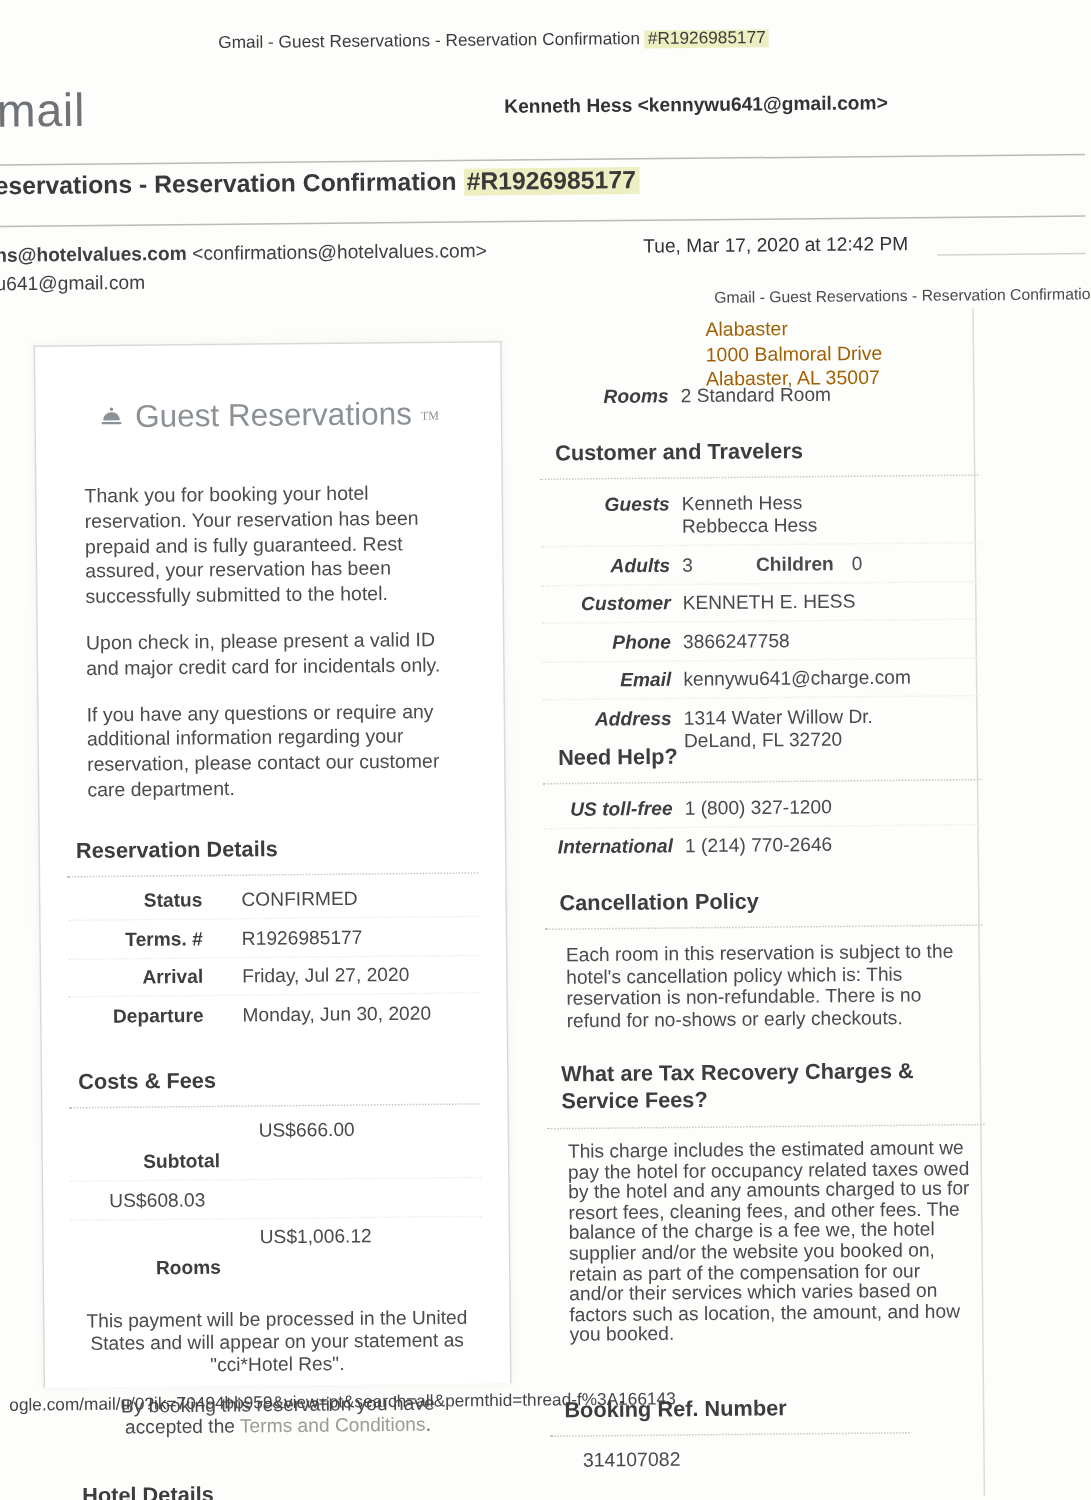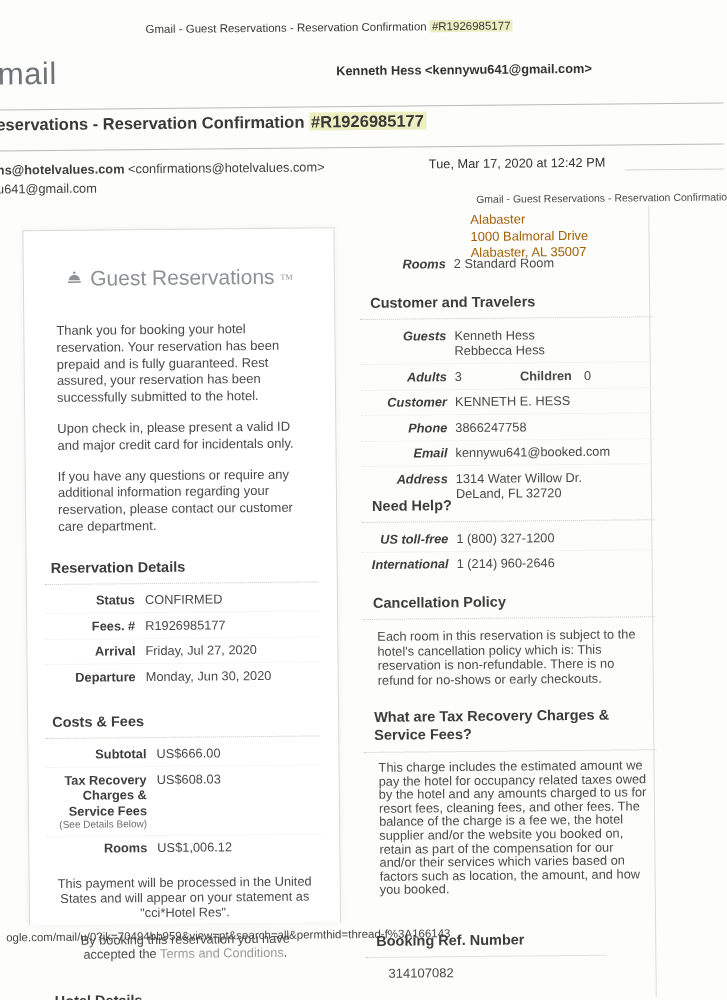--- a/index.html
+++ b/index.html
@@ -38,22 +38,22 @@
   .brand sup{font-size:8px;color:#8c9196;font-family:Liberation Serif, serif;}
   .intro{margin-top:32px;}
   .intro p{font-size:13px;line-height:16.8px;color:#4b4b4b;margin:0 0 14px 0;padding:0 10px 0 14px;}
   .h2{font-size:14.5px;font-weight:bold;color:#3d3d3d;}
   .card .h2{margin:24px 0 0 6px;}
   .divider{border-top:1px dotted #c8c8c2;height:0;margin:8px 0 4px 0;}
   .row{display:flex;align-items:flex-start;padding:4.5px 0;border-bottom:1px dotted #ecece7;
        font-size:12.8px;line-height:15.5px;}
   .row:last-child{border-bottom:none;}
   .row .lab{width:90px;text-align:right;font-weight:bold;color:#3e3e3e;flex:none;}
-  .row .val{margin-left:10px;color:#4a4a4a;}
-  .rows-costs .lab{width:100px;}
+  .row .val{margin-left:26px;color:#4a4a4a;}
+  .rows-costs .lab{width:100px;margin-top:20px;}
   .lab .note{display:block;font-weight:normal;font-size:10px;color:#6d6d6d;line-height:12px;}
   .center-note{font-size:12.8px;line-height:14.8px;color:#4b4b4b;text-align:center;margin:16px 8px 0 8px;}
   .terms{margin-top:12px;}
   .link-gray{color:#9a9a97;}
   
   .p2-address{top:213px;left:473px;font-size:13px;line-height:16.5px;color:#a16207;}
   .rcol{left:362px;width:292px;}
   .rcol .h2{padding-left:10px;}
   .rcol .row .lab{width:86px;font-style:italic;}
   .rcol .row .val{margin-left:8px;}
@@ -121,45 +121,41 @@
     </div>
 
     <div class="h2">Reservation Details</div>
     <div class="divider"></div>
     <div>
       <div class="row">
         <span class="lab">Status</span>
         <span class="val">CONFIRMED</span>
       </div>
       <div class="row">
-        <span class="lab">Fees. #</span>
+        <span class="lab">Terms. #</span>
         <span class="val">R1926985177</span>
       </div>
       <div class="row">
         <span class="lab">Arrival</span>
         <span class="val">Friday, Jul 27, 2020</span>
       </div>
       <div class="row">
         <span class="lab">Departure</span>
         <span class="val">Monday, Jun 30, 2020</span>
       </div>
     </div>
 
     <div class="h2">Costs &amp; Fees</div>
     <div class="divider"></div>
     <div class="rows-costs">
       <div class="row">
         <span class="lab">Subtotal</span>
         <span class="val">US$666.00</span>
       </div>
       <div class="row">
-        <span class="lab">
-          <span>Tax Recovery Charges &amp; Service Fees</span>
-          <span class="note">(See Details Below)</span>
-        </span>
         <span class="val">US$608.03</span>
       </div>
       <div class="row">
         <span class="lab">Rooms</span>
         <span class="val">US$1,006.12</span>
       </div>
     </div>
 
     <p class="center-note">This payment will be processed in the United States and will appear on your statement as "cci*Hotel Res".</p>
     <p class="center-note terms">
@@ -191,54 +187,54 @@
     <div class="row">
       <span class="lab">Guests</span>
       <span class="val">
         <span class="vline">Kenneth Hess</span>
         <span class="vline">Rebbecca Hess</span>
       </span>
     </div>
     <div class="row">
       <span class="lab">Adults</span>
       <span class="val">3</span>
-      <span class="val inline-lab" style="margin-left:58px;text-align:right;">Children</span>
+      <span class="val inline-lab" style="margin-left:42px;text-align:right;">Children</span>
       <span class="val" style="margin-left:12px;">0</span>
     </div>
     <div class="row">
       <span class="lab">Customer</span>
       <span class="val">KENNETH E. HESS</span>
     </div>
     <div class="row">
       <span class="lab">Phone</span>
       <span class="val">3866247758</span>
     </div>
     <div class="row">
       <span class="lab">Email</span>
-      <span class="val">kennywu641@booked.com</span>
+      <span class="val">kennywu641@charge.com</span>
     </div>
     <div class="row">
       <span class="lab">Address</span>
       <span class="val">
         <span class="vline">1314 Water Willow Dr.</span>
         <span class="vline">DeLand, FL 32720</span>
       </span>
     </div>
   </div>
 
   <div class="abs rcol sec-help">
     <div class="h2">Need Help?</div>
     <div class="divider"></div>
     <div class="row">
       <span class="lab">US toll-free</span>
       <span class="val">1 (800) 327-1200</span>
     </div>
     <div class="row">
       <span class="lab">International</span>
-      <span class="val">1 (214) 960-2646</span>
+      <span class="val">1 (214) 770-2646</span>
     </div>
   </div>
 
   <div class="abs rcol sec-cancel">
     <div class="h2">Cancellation Policy</div>
     <div class="divider"></div>
     <p class="para">Each room in this reservation is subject to the hotel's cancellation policy which is: This reservation is non-refundable. There is no refund for no-shows or early checkouts.</p>
   </div>
 
   <div class="abs rcol sec-tax">

